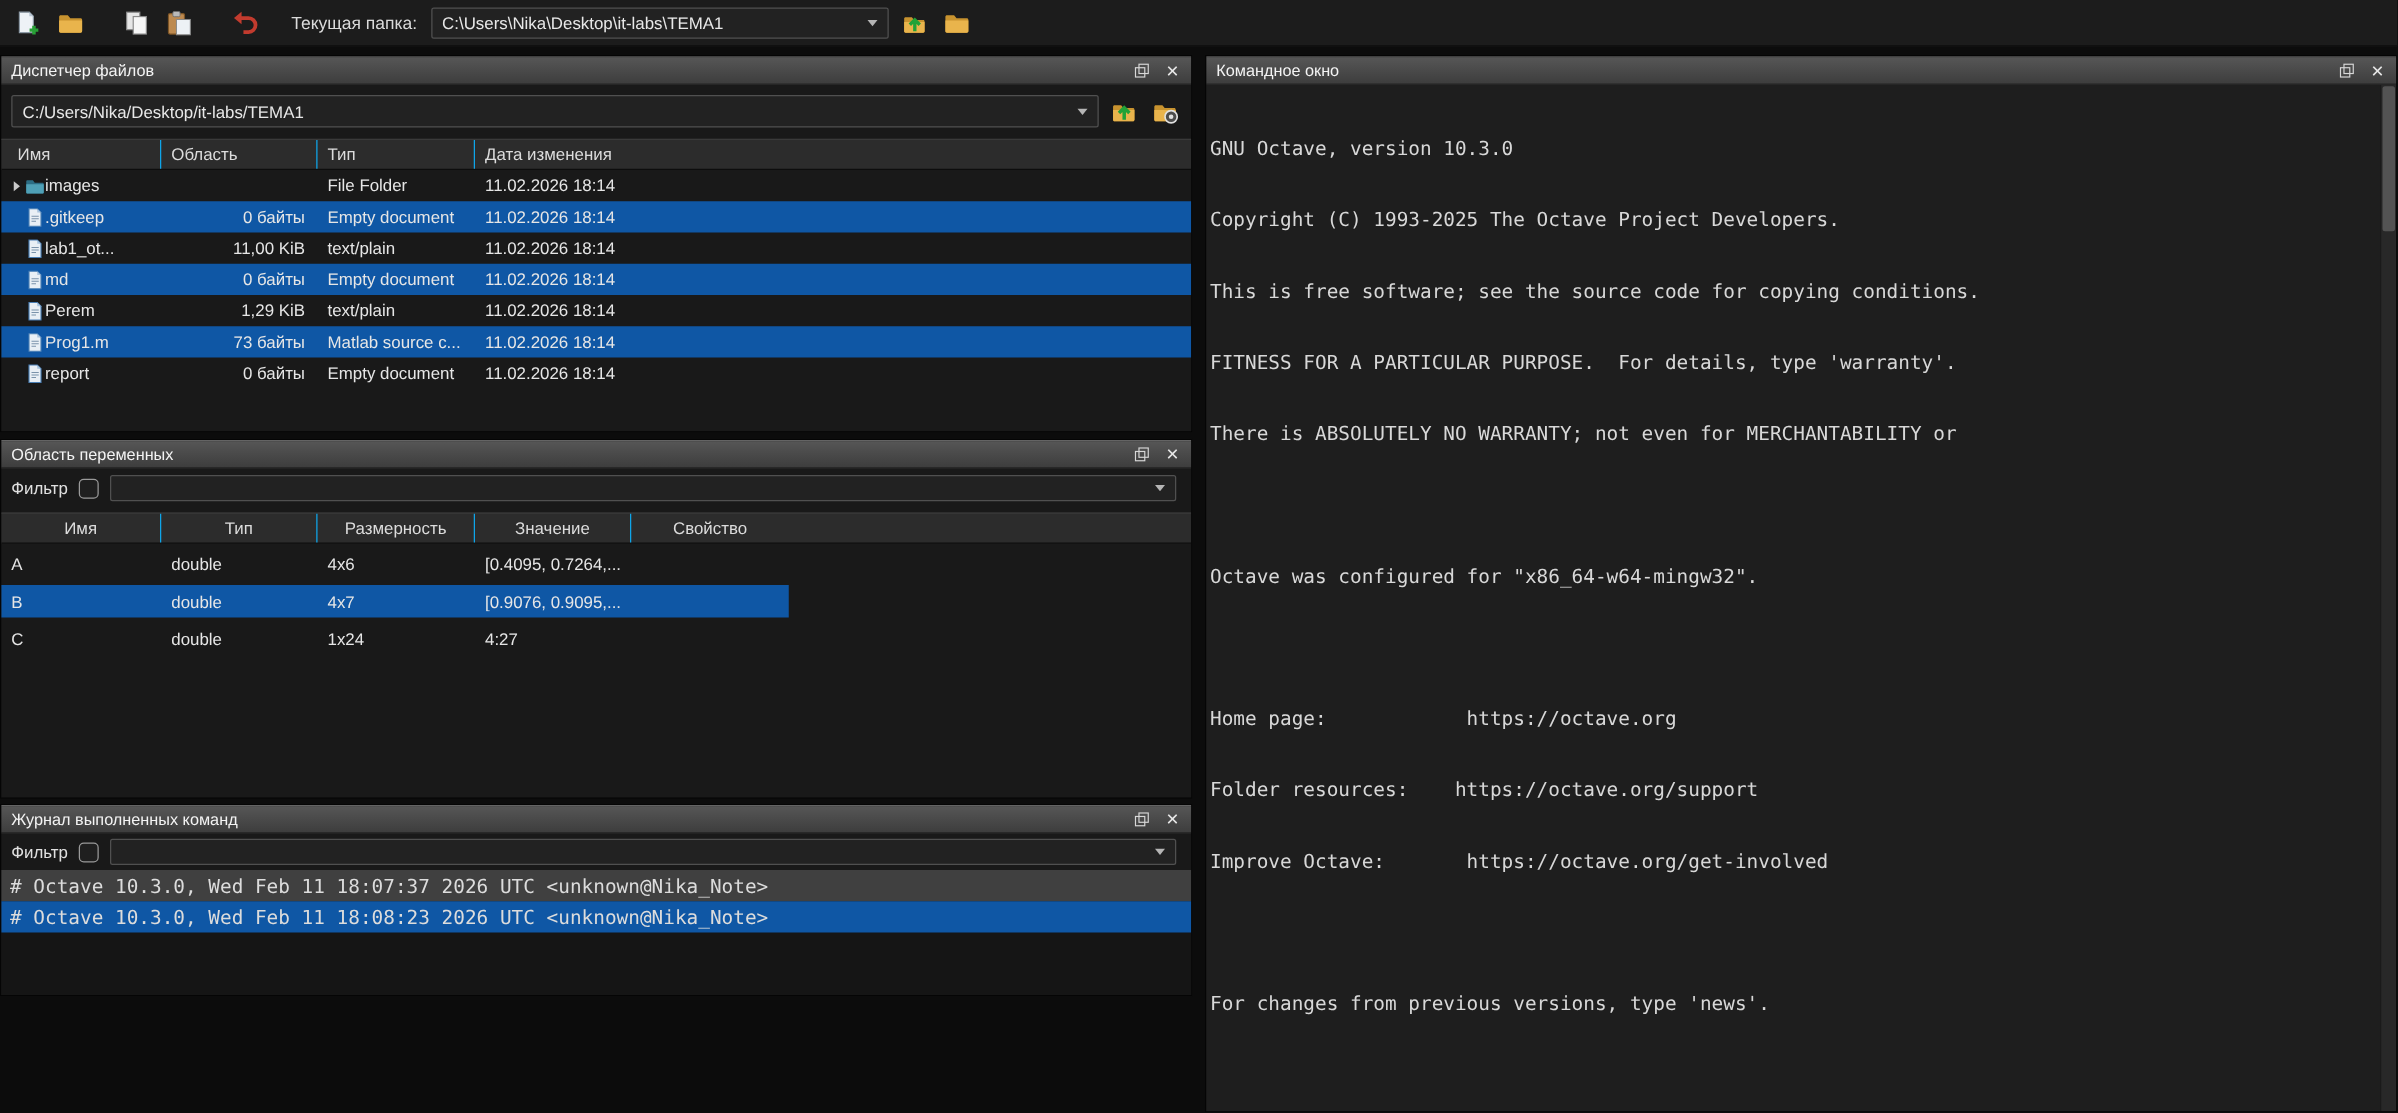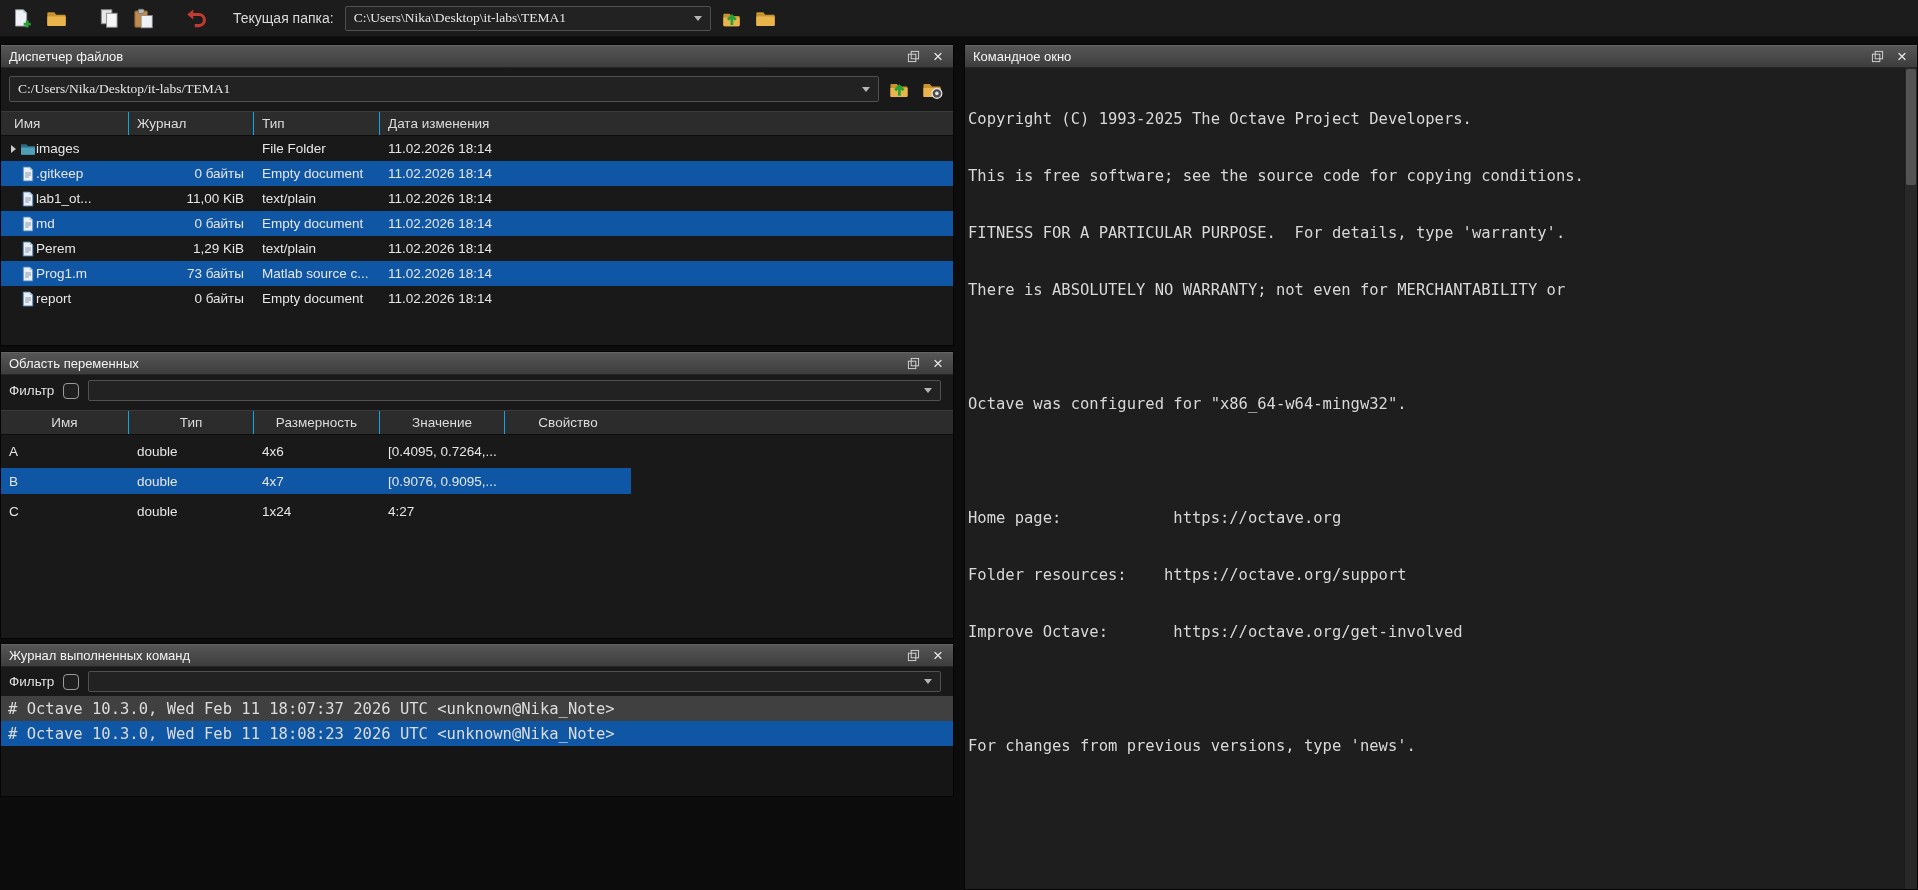--- a/index.html
+++ b/index.html
@@ -7,21 +7,21 @@
   body { background:#0c0c0c; font-family:"Liberation Sans","DejaVu Sans",sans-serif; font-size:13.5px; color:#e0e0e0; }
 
   
   .toolbar { height:37px; background:#1c1c1c; border-bottom:1px solid #101010; display:flex; align-items:center; padding:0 9px; gap:7px; }
   .tb-btn { width:27px; height:27px; display:flex; align-items:center; justify-content:center; border-radius:3px; flex:none; }
   .tb-btn svg { width:21px; height:21px; }
   .tb-gap { width:12px; flex:none; }
   .tb-label { margin-left:16px; margin-right:4px; color:#dadada; font-size:14px; white-space:nowrap; }
 
   .combo { background:#222; border:1px solid #505050; border-radius:2px; display:flex; align-items:center; padding:0 8px; color:#e8e8e8; }
-  .combo .val { white-space:nowrap; overflow:hidden;font-family:Liberation Serif, serif; }
+  .combo .val { white-space:nowrap; overflow:hidden; }
   .chev { margin-left:auto; width:0; height:0; border-left:4px solid transparent; border-right:4px solid transparent; border-top:5px solid #b5b5b5; flex:none; }
   .tb-combo { width:366px; height:25px; font-size:13.5px; }
 
   
   .main { display:flex; padding-top:7px; height:760px; }
   .leftcol { width:954px; display:flex; flex-direction:column; flex:none; }
   .vsplit { width:10px; flex:none; }
   .rightcol { width:954px; flex:none; }
   .hsplit1 { height:5px; flex:none; }
   .hsplit2 { height:4px; flex:none; }
@@ -218,21 +218,21 @@
               </svg>
             </div>
           <div class="sm-btn">
               <svg>
                 <use href="#i-foldergear"></use>
               </svg>
             </div>
         </div>
         <div class="thead">
           <div class="hcell fm-c0 fm-h0">Имя</div>
-          <div class="hcell fm-c1 fm-h1">Журнал</div>
+          <div class="hcell fm-c1 fm-h1">Область</div>
           <div class="hcell fm-c2 fm-h2">Тип</div>
           <div class="hcell fm-c3 fm-h3">Дата изменения</div>
         </div>
         <div>
           <div class="fm-row">
             <div class="fm-name fm-c0">
                 <span class="twisty">
                   <span class="tri"></span>
                 </span>
                 <svg class="fic">
@@ -412,20 +412,21 @@
             <span class="pbtn">
                 <svg>
                   <use href="#i-float"></use>
                 </svg>
               </span>
             <span class="pbtn close-x">×</span>
           </span>
         </div>
         <div class="cw-body">
           <div class="console">
+            <div class="cw-line">GNU Octave, version 10.3.0</div>
             <div class="cw-line">Copyright (C) 1993-2025 The Octave Project Developers.</div>
             <div class="cw-line">This is free software; see the source code for copying conditions.</div>
             <div class="cw-line">FITNESS FOR A PARTICULAR PURPOSE.  For details, type 'warranty'.</div>
             <div class="cw-line">There is ABSOLUTELY NO WARRANTY; not even for MERCHANTABILITY or</div>
             <div class="cw-line"></div>
             <div class="cw-line">Octave was configured for "x86_64-w64-mingw32".</div>
             <div class="cw-line"></div>
             <div class="cw-line">Home page:            https://octave.org</div>
             <div class="cw-line">Folder resources:    https://octave.org/support</div>
             <div class="cw-line">Improve Octave:       https://octave.org/get-involved</div>

